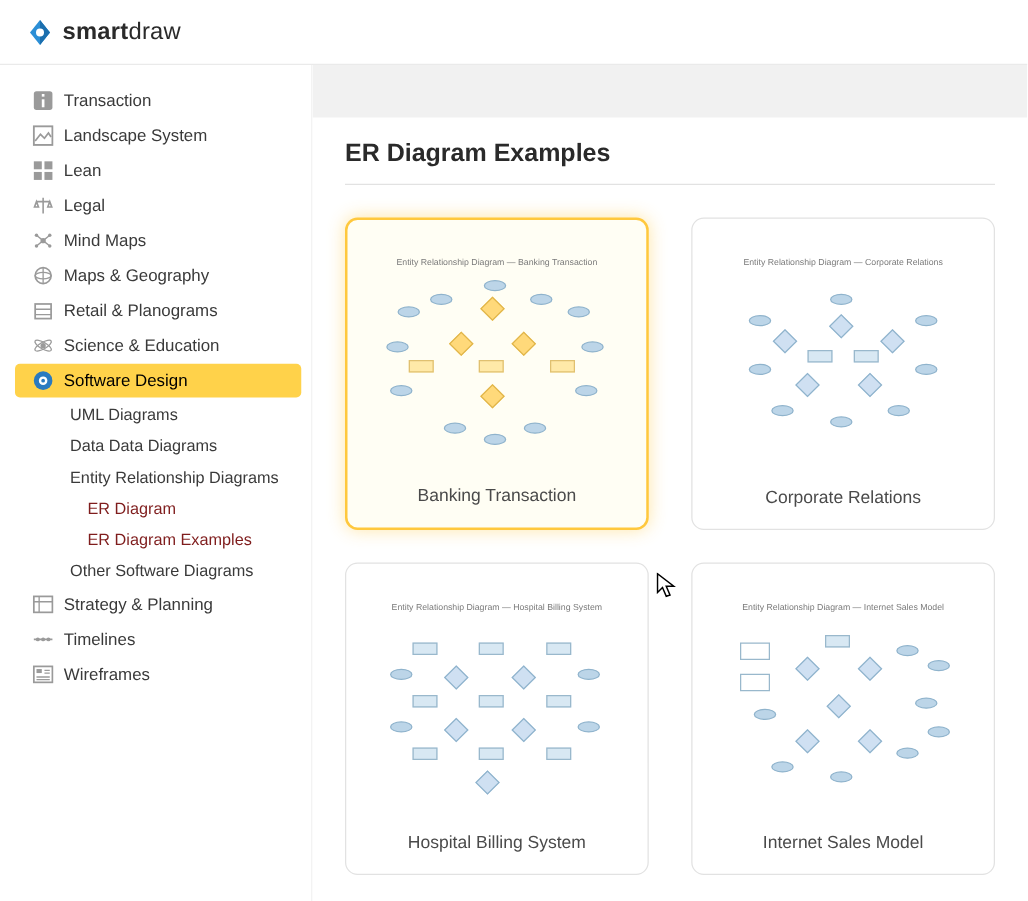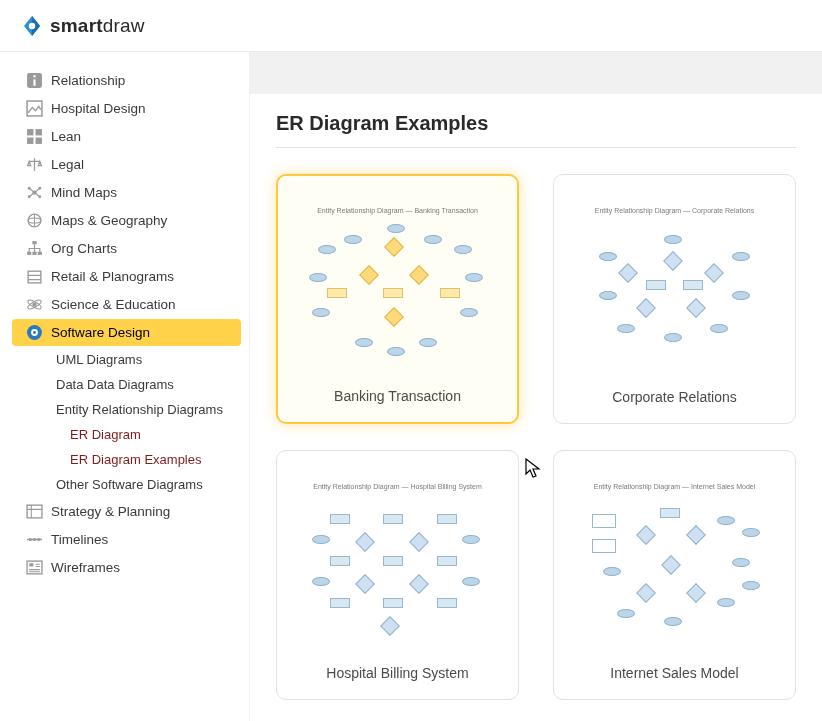--- a/index.html
+++ b/index.html
@@ -69,30 +69,30 @@
   <nav class="sidebar">
     <ul class="sidebar-list">
       <li class="sidebar-item">
         <span class="sidebar-icon">
             <svg viewBox="0 0 16 16">
               <rect x="1" y="1" width="14" height="14" rx="2" fill="#9a9a9a"></rect>
               <rect x="7" y="3" width="2" height="2" fill="#fff"></rect>
               <rect x="7" y="7" width="2" height="6" fill="#fff"></rect>
             </svg>
           </span>
-        <span>Relationship</span>
+        <span>Transaction</span>
       </li>
       <li class="sidebar-item">
         <span class="sidebar-icon">
             <svg viewBox="0 0 16 16">
               <rect x="1" y="1" width="14" height="14" fill="none" stroke="#9a9a9a" stroke-width="1.4"></rect>
               <path d="M2 12 L6 7 L9 10 L12 6 L14 9" fill="none" stroke="#9a9a9a" stroke-width="1.3"></path>
             </svg>
           </span>
-        <span>Hospital Design</span>
+        <span>Landscape System</span>
       </li>
       <li class="sidebar-item">
         <span class="sidebar-icon">
             <svg viewBox="0 0 16 16">
               <rect x="1" y="1" width="6" height="6" fill="#9a9a9a"></rect>
               <rect x="9" y="1" width="6" height="6" fill="#9a9a9a"></rect>
               <rect x="1" y="9" width="6" height="6" fill="#9a9a9a"></rect>
               <rect x="9" y="9" width="6" height="6" fill="#9a9a9a"></rect>
             </svg>
           </span>
@@ -121,32 +121,20 @@
       </li>
       <li class="sidebar-item">
         <span class="sidebar-icon">
             <svg viewBox="0 0 16 16">
               <circle cx="8" cy="8" r="6" fill="none" stroke="#9a9a9a" stroke-width="1.3"></circle>
               <ellipse cx="8" cy="8" rx="6" ry="2.4" fill="none" stroke="#9a9a9a" stroke-width="1"></ellipse>
               <path d="M8 2 V14" stroke="#9a9a9a" stroke-width="1"></path>
             </svg>
           </span>
         <span>Maps &amp; Geography</span>
-      </li>
-      <li class="sidebar-item">
-        <span class="sidebar-icon">
-            <svg viewBox="0 0 16 16">
-              <rect x="6" y="1" width="4" height="3" fill="#9a9a9a"></rect>
-              <rect x="1" y="11" width="4" height="3" fill="#9a9a9a"></rect>
-              <rect x="6" y="11" width="4" height="3" fill="#9a9a9a"></rect>
-              <rect x="11" y="11" width="4" height="3" fill="#9a9a9a"></rect>
-              <path d="M8 4 V8 M3 11 V8 H13 V11 M8 8 V11" stroke="#9a9a9a" stroke-width="1.1" fill="none"></path>
-            </svg>
-          </span>
-        <span>Org Charts</span>
       </li>
       <li class="sidebar-item">
         <span class="sidebar-icon">
             <svg viewBox="0 0 16 16">
               <rect x="2" y="3" width="12" height="11" fill="none" stroke="#9a9a9a" stroke-width="1.3"></rect>
               <path d="M2 7 H14 M2 11 H14" stroke="#9a9a9a" stroke-width="1.1"></path>
             </svg>
           </span>
         <span>Retail &amp; Planograms</span>
       </li>

